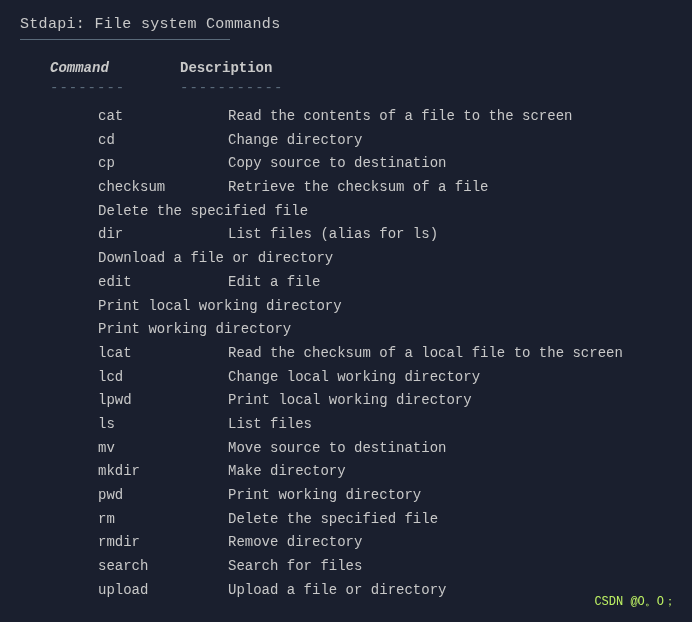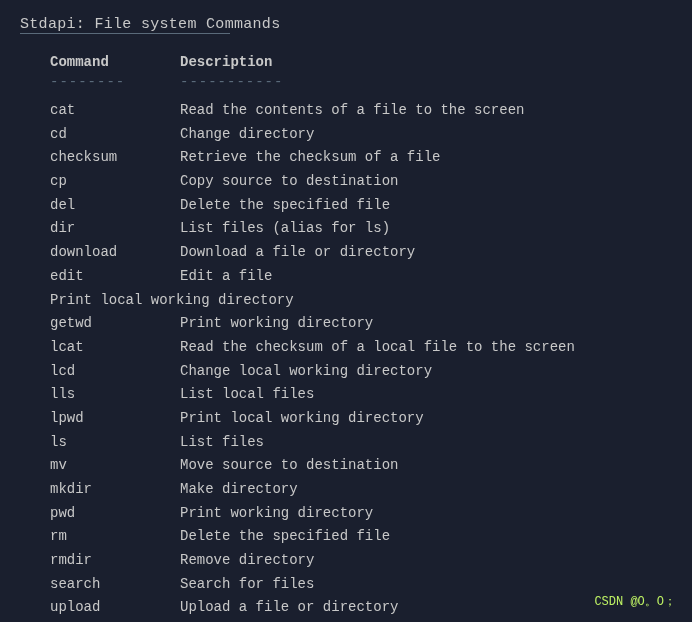--- a/index.html
+++ b/index.html
@@ -21,20 +21,21 @@
 
     .container {
       padding: 16px 20px;
       position: relative;
       z-index: 1;
     }
 
     .page-title {
       color: #c8c8c8;
       font-size: 15px;
+      margin-bottom: 6px;
       letter-spacing: 0.3px;
     }
 
     .title-underline {
       width: 210px;
       height: 1px;
       background-color: #5a6a7a;
       margin-bottom: 20px;
     }
 
@@ -44,20 +45,21 @@
 
     .table-header {
       display: flex;
       margin-bottom: 4px;
     }
 
     .col-command-header {
       width: 130px;
       color: #c8c8c8;
       font-weight: bold;
+      font-style: italic;
     }
 
     .col-desc-header {
       color: #c8c8c8;
       font-weight: bold;
     }
 
     .header-underline-row {
       display: flex;
       margin-bottom: 10px;
@@ -76,20 +78,21 @@
     .underline-desc::after {
       content: '-----------';
       color: #5a6a7a;
       letter-spacing: 1px;
     }
 
     .table-row {
       display: flex;
       margin-bottom: 2px;
       line-height: 1.55;
+      margin-left: 48px;
     }
 
     .col-command {
       width: 130px;
       color: #c8c8c8;
     }
 
     .col-desc {
       color: #c8c8c8;
     }
@@ -123,61 +126,54 @@
     <div id="table-body">
         <div class="table-row">
           <div class="col-command">cat</div>
           <div class="col-desc">Read the contents of a file to the screen</div>
         </div>
         <div class="table-row">
           <div class="col-command">cd</div>
           <div class="col-desc">Change directory</div>
         </div>
         <div class="table-row">
+          <div class="col-command">cp</div>
+          <div class="col-desc">Copy source to destination</div>
+        </div>
+        <div class="table-row">
           <div class="col-command">checksum</div>
           <div class="col-desc">Retrieve the checksum of a file</div>
         </div>
         <div class="table-row">
-          <div class="col-command">cp</div>
-          <div class="col-desc">Copy source to destination</div>
-        </div>
-        <div class="table-row">
-          <div class="col-command">del</div>
           <div class="col-desc">Delete the specified file</div>
         </div>
         <div class="table-row">
           <div class="col-command">dir</div>
           <div class="col-desc">List files (alias for ls)</div>
         </div>
         <div class="table-row">
-          <div class="col-command">download</div>
           <div class="col-desc">Download a file or directory</div>
         </div>
         <div class="table-row">
           <div class="col-command">edit</div>
           <div class="col-desc">Edit a file</div>
         </div>
         <div class="table-row">
           <div class="col-desc">Print local working directory</div>
         </div>
         <div class="table-row">
-          <div class="col-command">getwd</div>
           <div class="col-desc">Print working directory</div>
         </div>
         <div class="table-row">
           <div class="col-command">lcat</div>
           <div class="col-desc">Read the checksum of a local file to the screen</div>
         </div>
         <div class="table-row">
           <div class="col-command">lcd</div>
           <div class="col-desc">Change local working directory</div>
-        </div>
-        <div class="table-row">
-          <div class="col-command">lls</div>
-          <div class="col-desc">List local files</div>
         </div>
         <div class="table-row">
           <div class="col-command">lpwd</div>
           <div class="col-desc">Print local working directory</div>
         </div>
         <div class="table-row">
           <div class="col-command">ls</div>
           <div class="col-desc">List files</div>
         </div>
         <div class="table-row">

